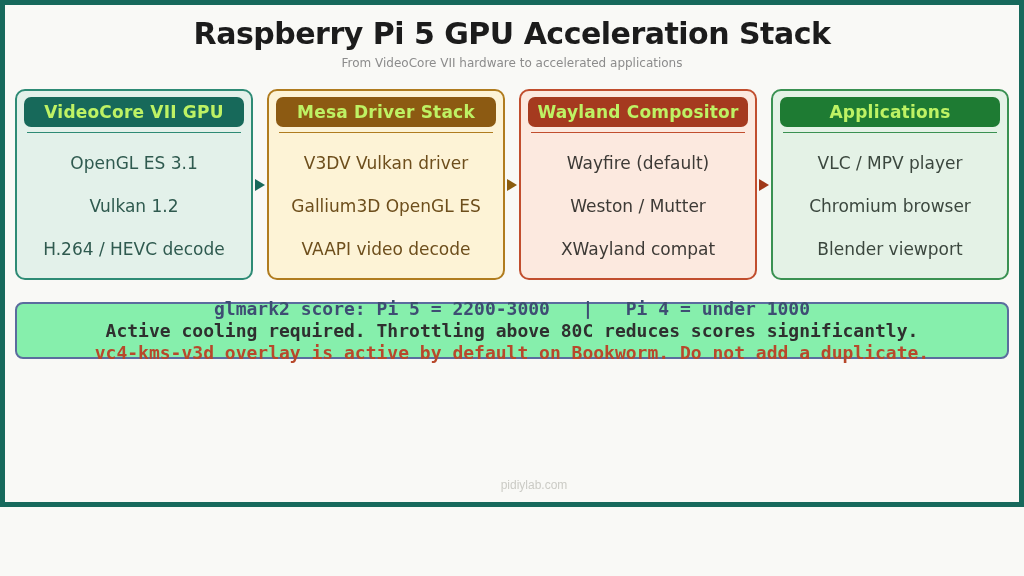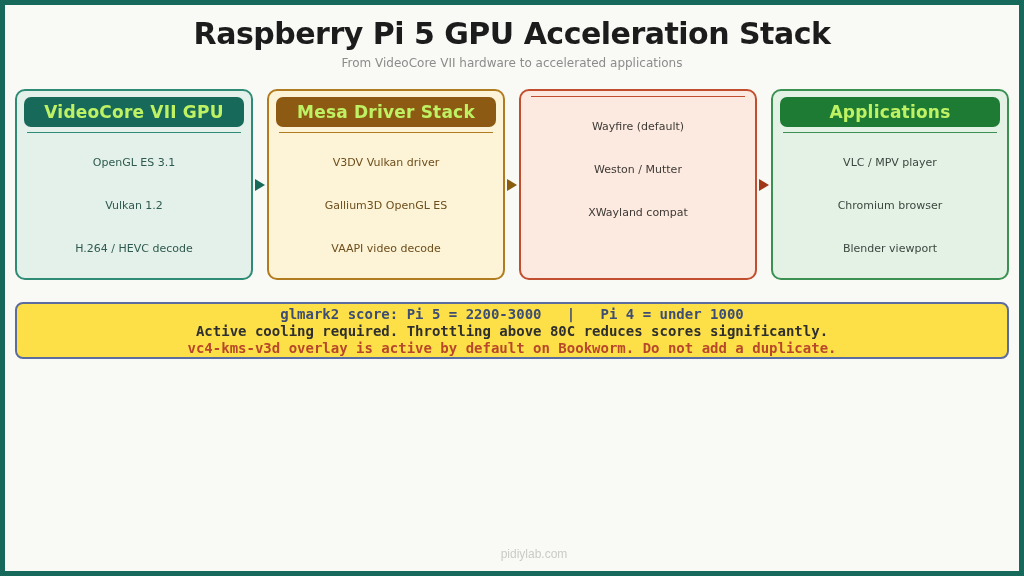--- a/index.html
+++ b/index.html
@@ -6,21 +6,21 @@
   html, body { width: 1024px; height: 576px; }
   body {
     font-family: "DejaVu Sans", "Liberation Sans", sans-serif;
     background: #f9f9f6;
     overflow: hidden;
   }
   .frame {
     position: absolute;
     inset: 0;
     width: 1024px;
-    height: 576px;
+    height: 507px;
     border: 5px solid #17695c;
     background: #f9f9f6;
   }
   .page-title {
     margin-top: 11px;
     text-align: center;
     font-size: 30px;
     font-weight: 800;
     letter-spacing: -0.5px;
     color: #1c1c1c;
@@ -64,52 +64,52 @@
   .card-divider {
     margin: 5px 10px 0 10px;
     border-bottom: 1.5px solid var(--border);
   }
   .card-items { margin-top: 8px; }
   .card-item {
     height: 43px;
     display: flex;
     align-items: center;
     justify-content: center;
-    font-size: 11px;
+    font-size: 17px;
     color: var(--text);
   }
   .arrow-slot {
     flex: 0 0 14px;
     display: flex;
     align-items: center;
     justify-content: center;
   }
   .flow-arrow {
     width: 0; height: 0;
     border-top: 6px solid transparent;
     border-bottom: 6px solid transparent;
     border-left: 10px solid var(--arrow);
   }
   .note-box {
     position: absolute;
     left: 10px;
     right: 10px;
     top: 297px;
     height: 57px;
-    background: #fde047;
+    background: #86efac;
     border: 2px solid #5b6c9e;
     border-radius: 8px;
     display: flex;
     flex-direction: column;
     align-items: center;
     justify-content: center;
     gap: 1px;
     font-family: "DejaVu Sans Mono", "Liberation Mono", monospace;
     font-weight: 700;
-    font-size: 14px;
+    font-size: 18px;
     white-space: pre;
   }
   .note-line-score   { color: #3e4d73; }
   .note-line-cooling { color: #2f2f2f; }
   .note-line-overlay { color: #b8482b; }
   .watermark {
     position: absolute;
     left: 0;
     right: 0;
     bottom: 10px;
@@ -152,20 +152,21 @@
         <div class="card-item">Gallium3D OpenGL ES</div>
         <div class="card-item">VAAPI video decode</div>
       </div>
     </div>
 
     <div class="arrow-slot" style="--header-bg: #8c5a12; --border: #b07c1f; --body-bg: #fdf3d6; --text: #6d4e1c; --arrow: #8a5c0e;">
       <div class="flow-arrow"></div>
     </div>
 
     <div class="card" style="--header-bg: #a53a1f; --border: #c14e2e; --body-bg: #fce9df; --text: #3d3a36; --arrow: #a03818;">
+      <div class="card-header">Wayland Compositor</div>
       <div class="card-divider"></div>
       <div class="card-items">
         <div class="card-item">Wayfire (default)</div>
         <div class="card-item">Weston / Mutter</div>
         <div class="card-item">XWayland compat</div>
       </div>
     </div>
 
     <div class="arrow-slot" style="--header-bg: #a53a1f; --border: #c14e2e; --body-bg: #fce9df; --text: #3d3a36; --arrow: #a03818;">
       <div class="flow-arrow"></div>

